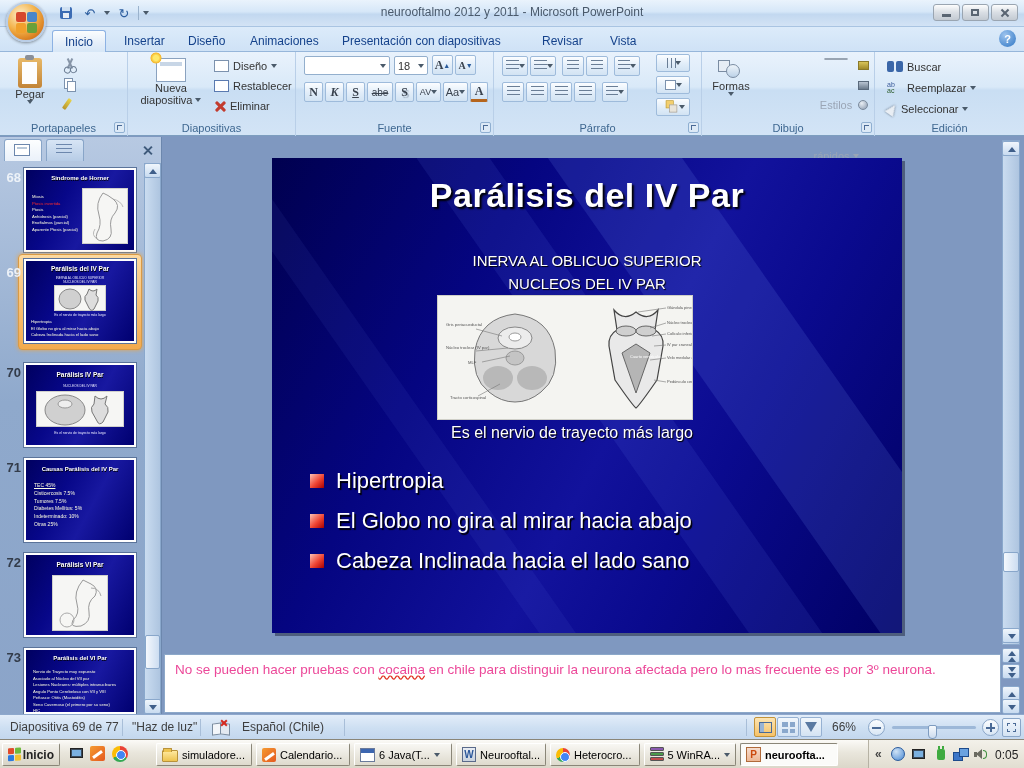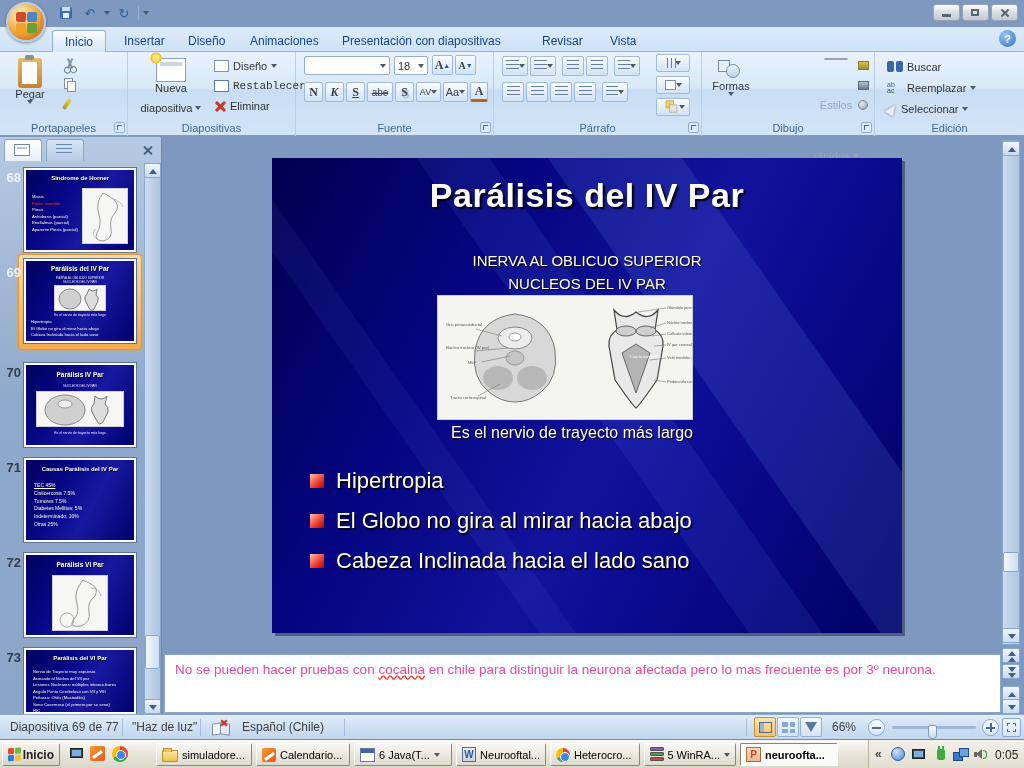--- a/index.html
+++ b/index.html
@@ -247,20 +247,23 @@
     border-bottom:5.5px solid transparent; border-right:6px solid #6a6a60; }
   .spkw { position:absolute; left:10px; top:3px; width:4px; height:9px; border:1.5px solid #3f8f3f;
     border-left:none; border-radius:0 6px 6px 0; }
   .upd { width:14px; height:14px; border-radius:50%; background:radial-gradient(circle at 35% 30%,#cfe2f5,#4a8ad4); border:1px solid #2a5a9c; }
 </style>
 </head>
 <body>
 
 <div id="screen">
 
+  <div class="abs" id="titlebar">
+    <div class="abs" id="apptitle">neurooftalmo 2012 y 2011 - Microsoft PowerPoint</div>
+  </div>
   <div class="abs" id="officebtn">
     <div class="olog" style="left:8px;top:8px;background:#d6482c;"></div>
     <div class="olog" style="left:19px;top:8px;background:#4a86c8;"></div>
     <div class="olog" style="left:8px;top:19px;background:#f0a02c;"></div>
     <div class="olog" style="left:19px;top:19px;background:#69a03a;"></div>
   </div>
   <div class="abs" id="qat">
     <div class="qbtn">
         <div class="floppy"></div>
       </div>
@@ -314,31 +317,31 @@
       <div class="gcap">Portapapeles</div>
       <div class="dlg"></div>
     </div>
 
     <div class="rgroup" style="left:128px;width:168px;">
       <div class="bigbtn" style="left:10px;top:2px;width:66px;height:64px;">
         <div class="newslide">
             <div class="spark"></div>
           </div>
         <span>Nueva</span>
-        <span style="display:flex;align-items:center;gap:3px;margin-top:8px;">
+        <span style="display:flex;align-items:center;gap:3px;">
             <span>diapositiva</span>
             <span class="caret"></span>
           </span>
       </div>
       <div class="smallrow" style="left:86px;top:5px;">
         <div class="slico"></div>
         <span>Diseño</span>
         <div class="caret"></div>
       </div>
-      <div class="smallrow" style="left:86px;top:25px;font-family:Liberation Mono, monospace;">
+      <div class="smallrow" style="left:86px;top:25px;">
         <div class="slico" style="border-color:#5a7ab0;"></div>
         <span>Restablecer</span>
       </div>
       <div class="smallrow" style="left:86px;top:45px;">
         <div class="redx"></div>
         <span>Eliminar</span>
       </div>
       <div class="gcap">Diapositivas</div>
     </div>
 

